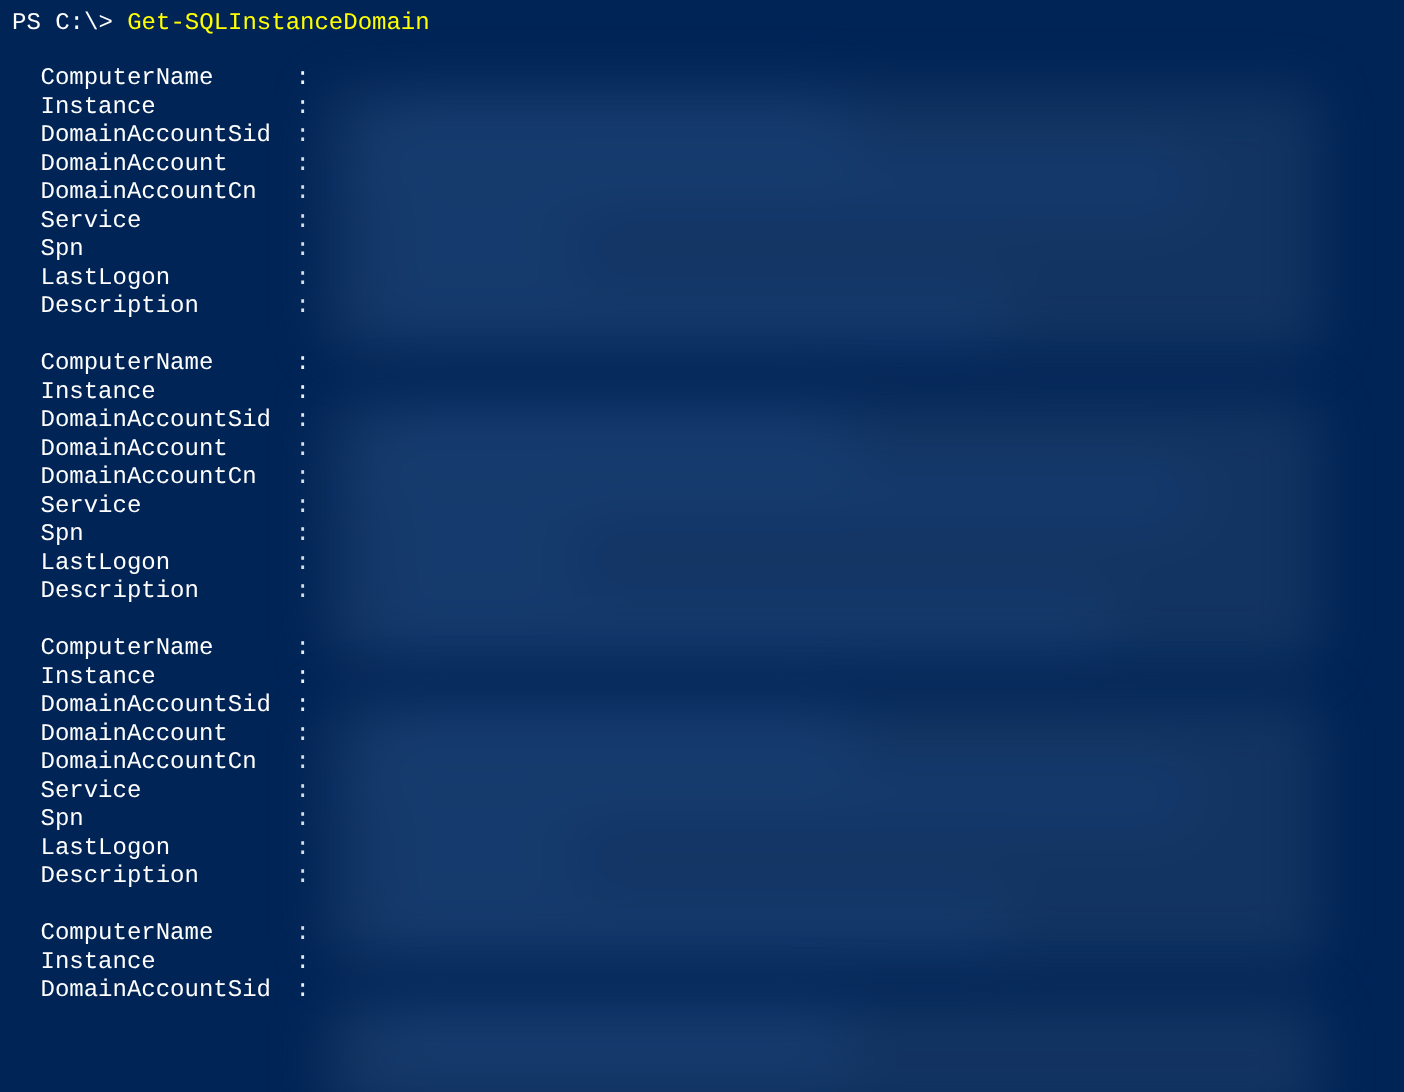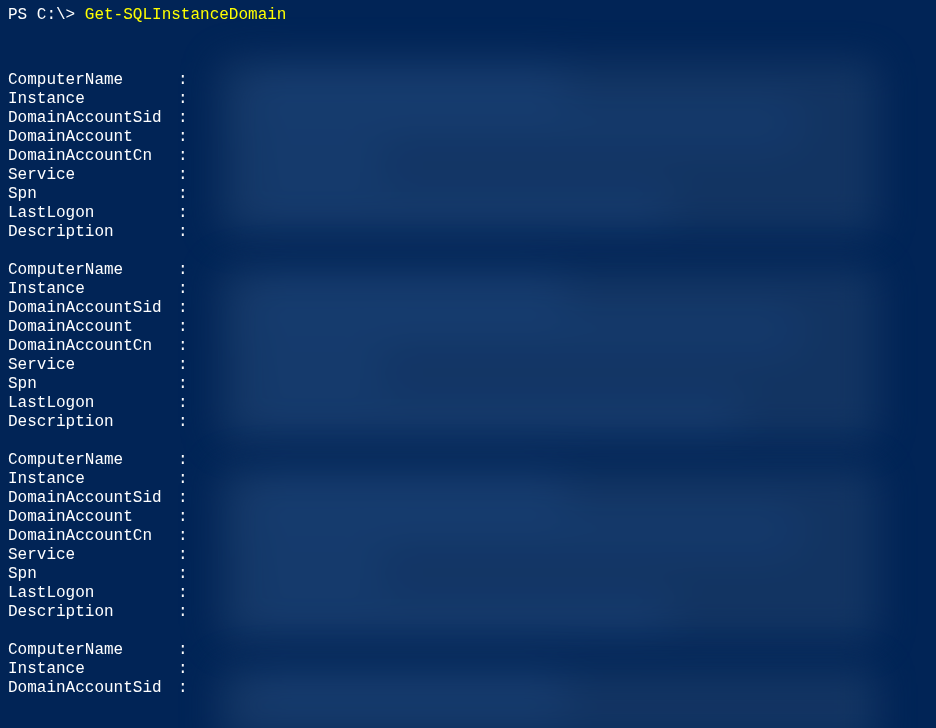--- a/index.html
+++ b/index.html
@@ -16,39 +16,40 @@
       line-height: 19px;
       color: #ffffff;
       overflow: hidden;
       padding: 0;
     }
     .terminal {
       padding: 6px 0 0 8px;
       position: relative;
     }
     .prompt-line {
-      margin-bottom: 46px;
+      margin-bottom: 18px;
     }
     .prompt {
       color: #ffffff;
     }
     .command {
       color: #ffff00;
     }
     .result-block {
       margin-bottom: 19px;
     }
     .result-row {
       display: flex;
       height: 19px;
     }
     .field-name {
       width: 170px;
       color: #ffffff;
       white-space: pre;
+      margin-left: 19px;
     }
     .field-colon {
       color: #ffffff;
       width: 10px;
     }
     .blur-container {
       position: absolute;
       right: 18px;
       top: 52px;
       width: 700px;

